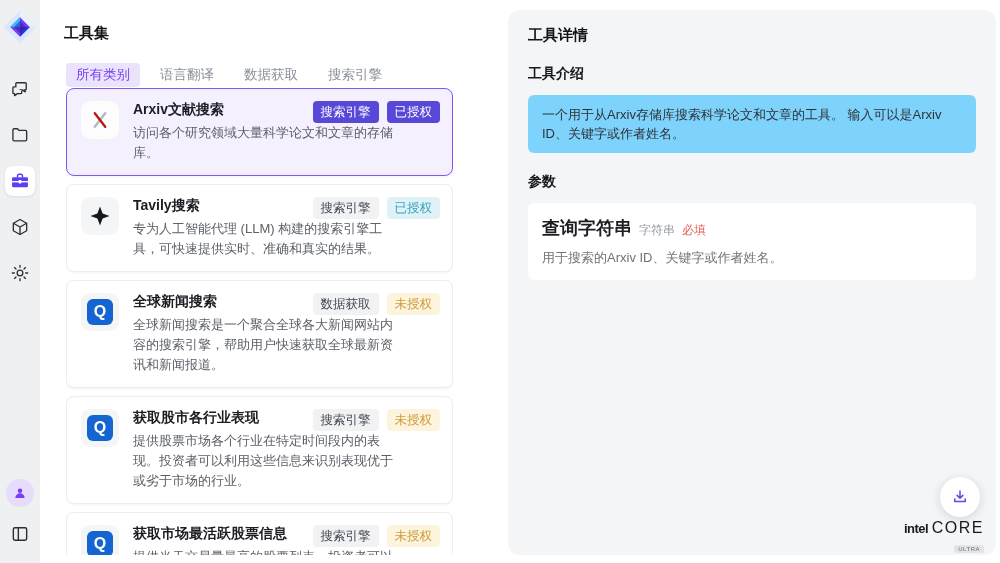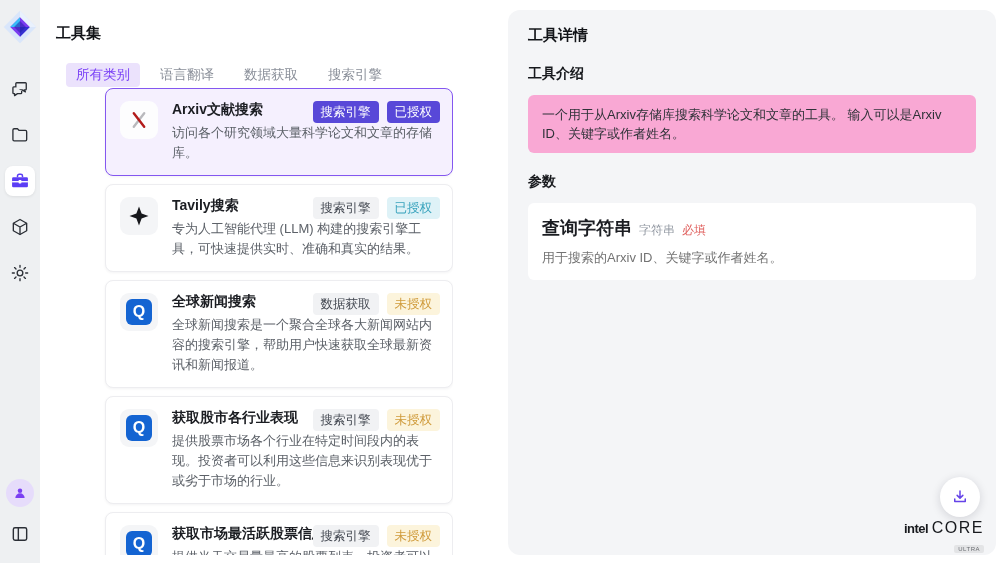--- a/index.html
+++ b/index.html
@@ -23,27 +23,27 @@
   .nav-btn svg { width:20px; height:20px; }
   .rail-bottom { margin-top:auto; display:flex; flex-direction:column; align-items:center; }
   .avatar-btn {
     width:28px; height:28px; border-radius:50%; background:#e6dcfb;
     display:flex; align-items:center; justify-content:center; margin-bottom:12px; cursor:pointer;
   }
   .avatar-btn svg { width:16px; height:16px; }
 
   
   .tools-panel { position:absolute; left:40px; top:0; width:468px; height:563px; background:#fff; }
-  .tools-title { font-size:15px; font-weight:700; color:#121418; padding:24px 0 0 16px; }
+  .tools-title { font-size:15px; font-weight:700; color:#121418; padding:24px 0 0 24px; }
   .tabs { display:flex; gap:10px; padding:20px 0 0 26px; }
   .tab { font-size:13.5px; color:#8a8f99; padding:3px 10px; border-radius:4px; cursor:pointer; white-space:nowrap; }
   .tab.active { background:#ebe2fc; color:#7b42f6; }
   .tool-list {
     position:absolute; left:26px; top:88px; width:387px; height:467px;
-    display:flex; flex-direction:column; gap:8px; overflow:hidden;align-items:flex-end;
+    display:flex; flex-direction:column; gap:8px; overflow:hidden;
   }
   .tool-card {
     position:relative; display:flex; gap:14px; padding:12px 14px; border-radius:8px;
     background:#fff; border:1px solid #ededf0; box-shadow:0 1px 3px rgba(25,28,40,.05);
     flex:0 0 auto; cursor:pointer;
   }
   .tool-card.selected { background:#f5f0fe; border:1.5px solid #8457f0; }
   .tool-icon {
     width:38px; height:38px; border-radius:9px; background:#f4f5f7;
     display:flex; align-items:center; justify-content:center; flex:0 0 38px;
@@ -71,21 +71,21 @@
   .scroll-thumb { position:absolute; top:14px; left:1.5px; width:6px; height:180px; border-radius:3px; background:#c7c8cd; cursor:pointer; }
 
   
   .details-panel {
     position:absolute; left:508px; top:10px; width:488px; height:545px;
     background:#f4f5f7; border-radius:12px; padding:16px 20px;
   }
   .details-title { font-size:15px; font-weight:700; color:#121418; }
   .section-heading { font-size:14px; font-weight:700; color:#17191d; margin-top:20px; }
   .intro-card {
-    margin-top:12px; background:#f9a8d4; border-radius:6px; padding:10px 14px;
+    margin-top:12px; background:#7dd3fc; border-radius:6px; padding:10px 14px;
     font-size:13px; color:#2f3238; line-height:19px;
   }
   .param-card { margin-top:12px; background:#fff; border-radius:6px; padding:13px 14px; }
   .param-head { display:flex; align-items:baseline; gap:7px; }
   .param-name { font-size:18px; font-weight:700; color:#1b1d22; }
   .param-type { font-size:12px; color:#9096a0; }
   .param-required { font-size:12px; color:#e0615f;text-align:right; }
   .param-desc { font-size:13px; color:#737373; margin-top:9px; }
 
   

